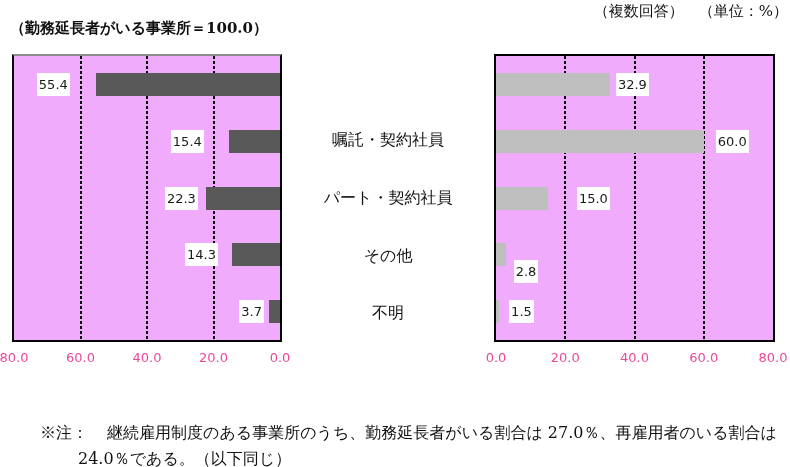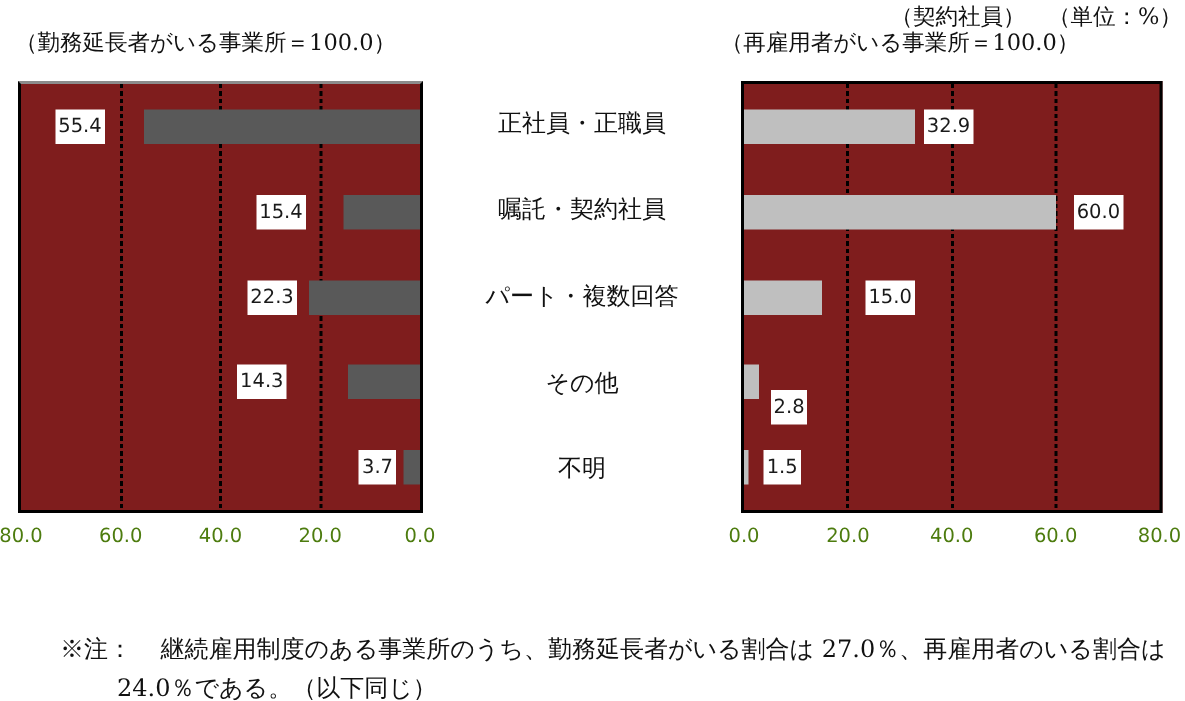--- a/index.html
+++ b/index.html
@@ -1,68 +1,67 @@
 <!DOCTYPE html>
 <html><head>
 <meta charset="utf-8">
 <style>
   html,body{margin:0;padding:0;background:#fff;}
   .figure{
     position:relative;width:790px;height:467px;background:#fff;
     font-family:"DejaVu Serif","Liberation Serif",serif;color:#111;
     overflow:hidden;
   }
-  .title{position:absolute;font-size:15px;white-space:nowrap;}
+  .title{position:absolute;font-size:15px;white-space:nowrap;font-weight:bold;}
   .title-left{left:10px;top:19px;}
   .hdr-note{position:absolute;right:2px;top:2px;font-size:15px;white-space:nowrap;}
   .title-right{left:410px;width:380px;top:19px;text-align:center;}
   .plot{position:absolute;top:54px;height:288px;box-sizing:border-box;
-        border:2px solid #000;background:#7f1d1d;}
+        border:2px solid #000;background:#f0abfc;}
   .plot-left{left:12px;width:270px;border-top-color:#8c8c8c;}
   .plot-right{left:494px;width:281px;}
   .grid{position:absolute;top:0;bottom:0;width:2px;
         background:repeating-linear-gradient(to bottom,#000 0,#000 3px,transparent 3px,transparent 5px);}
   .bar{position:absolute;height:23px;}
   .bar-label{position:absolute;font-family:"DejaVu Sans","Liberation Sans",sans-serif;
              font-size:13px;line-height:23px;height:23px;background:#fff;padding:0 2px;
              white-space:nowrap;color:#1a1a1a;}
   .tick{position:absolute;top:350px;transform:translateX(-50%);
         font-family:"DejaVu Sans","Liberation Sans",sans-serif;font-size:13px;
-        color:#4d7c0f;white-space:nowrap;}
+        color:#ec4899;white-space:nowrap;}
   .cats{position:absolute;left:282px;top:54px;width:212px;height:288px;}
   .cat{position:absolute;left:0;right:0;text-align:center;transform:translateY(-50%);
        font-size:16px;white-space:nowrap;}
   .note-part{position:absolute;font-size:16px;white-space:nowrap;}
   .note-marker{left:40px;top:423px;}
   .note-line1{left:107px;top:423px;}
   .note-line2{left:78px;top:449px;}
 </style>
 </head>
 <body>
 
 <div class="figure">
 
   <div class="title title-left">（勤務延長者がいる事業所＝100.0）</div>
 
-  <div class="hdr-note">（契約社員）　（単位：%）</div>
+  <div class="hdr-note">（複数回答）　（単位：%）</div>
 
-  <div class="title title-right">（再雇用者がいる事業所＝100.0）</div>
 
   <div class="plot plot-left">
       <div class="grid" style="right: 65.5px;"></div>
       <div class="grid" style="right: 132px;"></div>
       <div class="grid" style="right: 198.5px;"></div>
       <div class="bar" style="top: 16.9px; width: 184.205px; background: rgb(89, 89, 89); right: 0px;"></div>
       <div class="bar-label" style="top: 16.9px; right: 210.205px;">55.4</div>
       <div class="bar" style="top: 73.7px; width: 51.205px; background: rgb(89, 89, 89); right: 0px;"></div>
       <div class="bar-label" style="top: 73.7px; right: 76.205px;">15.4</div>
       <div class="bar" style="top: 130.5px; width: 74.1475px; background: rgb(89, 89, 89); right: 0px;"></div>
       <div class="bar-label" style="top: 130.5px; right: 82.1475px;">22.3</div>
       <div class="bar" style="top: 187.3px; width: 47.5475px; background: rgb(89, 89, 89); right: 0px;"></div>
-      <div class="bar-label" style="top: 187.3px; right: 89px; margin-left: 12px;">14.3</div>
+      <div class="bar-label" style="top: 187.3px; right: 62px; margin-left: 12px;">14.3</div>
       <div class="bar" style="top: 244.1px; width: 10.9725px; background: rgb(89, 89, 89); right: 0px;"></div>
       <div class="bar-label" style="top: 244.1px; right: 15.9725px;">3.7</div>
     </div>
 
   <div class="plot plot-right">
       <div class="grid" style="left: 68.25px;"></div>
       <div class="grid" style="left: 137.5px;"></div>
       <div class="grid" style="left: 206.75px;"></div>
       <div class="bar" style="top: 16.9px; width: 113.916px; background: rgb(191, 191, 191); left: 0px;"></div>
       <div class="bar-label" style="top: 16.9px; left: 119.916px; text-align: right;">32.9</div>
@@ -70,23 +69,22 @@
       <div class="bar-label" style="top: 73.7px; left: 219.75px;">60.0</div>
       <div class="bar" style="top: 130.5px; width: 51.9375px; background: rgb(191, 191, 191); left: 0px;"></div>
       <div class="bar-label" style="top: 130.5px; left: 80.9375px;">15.0</div>
       <div class="bar" style="top: 187.3px; width: 9.695px; background: rgb(191, 191, 191); left: 0px;"></div>
       <div class="bar-label" style="top: 204px; left: 17.695px;">2.8</div>
       <div class="bar" style="top: 244.1px; width: 3.11625px; background: rgb(191, 191, 191); left: 0px;"></div>
       <div class="bar-label" style="top: 244.1px; left: 13.1163px;">1.5</div>
     </div>
 
   <div class="cats">
-      <div class="cat" style="top: 28.8px;">正社員・正職員</div>
       <div class="cat" style="top: 86.4px;">嘱託・契約社員</div>
-      <div class="cat" style="top: 144px;">パート・複数回答</div>
+      <div class="cat" style="top: 144px;">パート・契約社員</div>
       <div class="cat" style="top: 201.6px;">その他</div>
       <div class="cat" style="top: 259.2px;">不明</div>
     </div>
 
   <div class="note-part note-marker">※注：</div>
   <div class="note-part note-line1">継続雇用制度のある事業所のうち、勤務延長者がいる割合は 27.0％、再雇用者のいる割合は</div>
   <div class="note-part note-line2">24.0％である。（以下同じ）</div>
 
 <div class="tick" style="left: 14px;">80.0</div>
     <div class="tick" style="left: 80.5px;">60.0</div>

